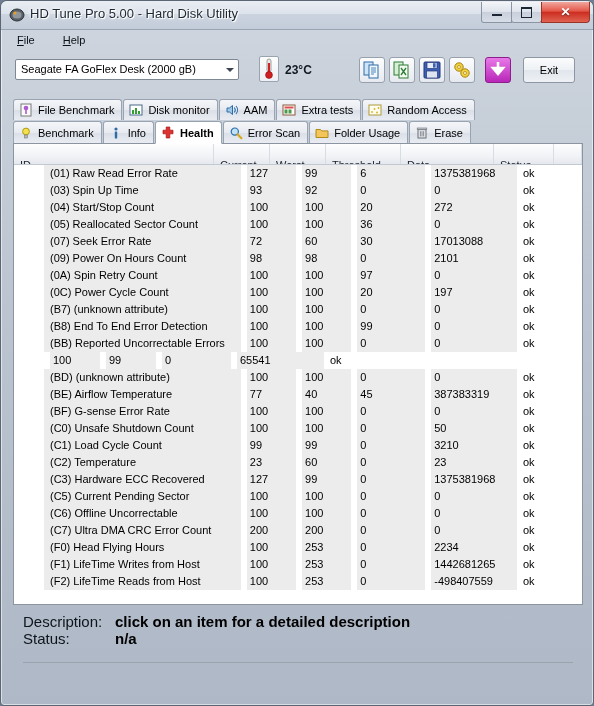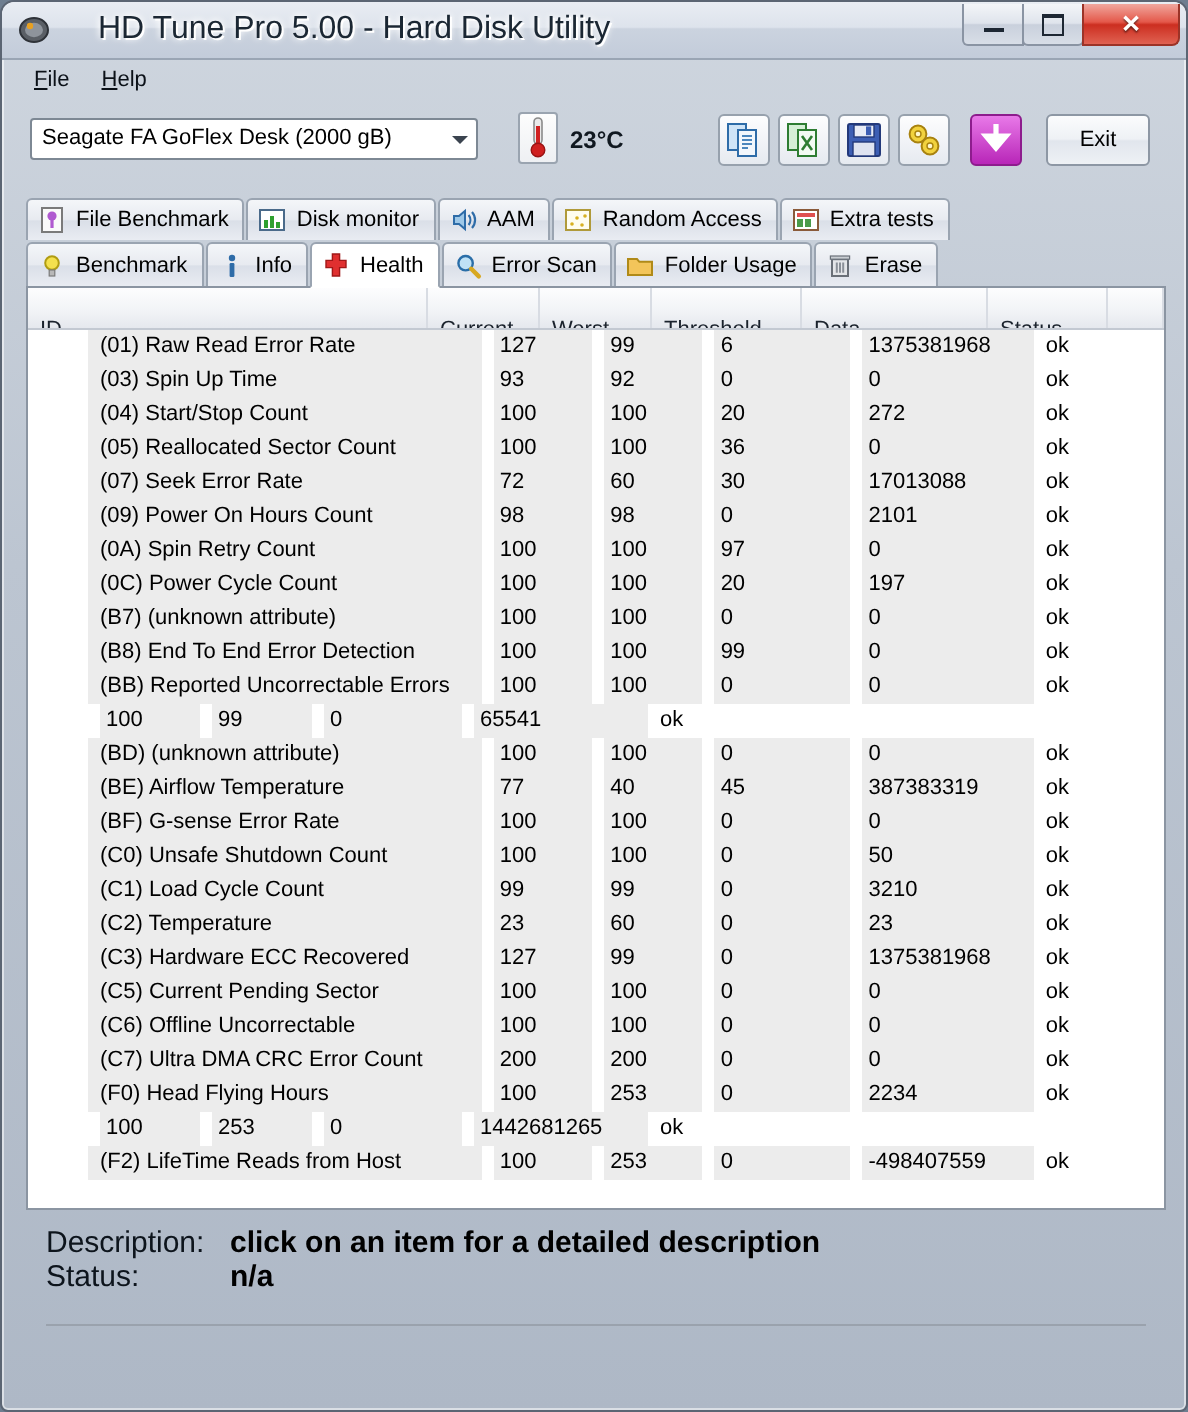--- a/index.html
+++ b/index.html
@@ -39,25 +39,24 @@
     border-bottom: 1px solid #9aa5b4;
   }
   .title-icon {
     position: absolute;
     left: 8px; top: 6px;
     width: 16px; height: 16px;
   }
   .title-text {
     position: absolute;
     left: 29px; top: 5px;
-    font-size: 16px;
+    font-size: 13px;
     color: #1b2733;
     text-shadow: 0 0 3px #fff, 0 0 5px #fff, 1px 1px 0 #fff;
     white-space: nowrap;
-    margin-left: 19px;
   }
   .wincontrols {
     position: absolute;
     right: 3px; top: 1px;
     display: flex;
     height: 20px;
   }
   .wbtn {
     width: 29px; height: 20px;
     border: 1px solid #8a94a3;
@@ -83,21 +82,21 @@
   }
   .wbtn.close .glyph { color: #fff; font-size: 12px; text-shadow: 0 1px 1px rgba(0,0,0,.5); }
   .min-bar { width: 10px; height: 2px; background: #1d2733; margin-top: 6px; }
   .max-sq  { width: 9px; height: 8px; border: 1px solid #1d2733; border-top-width: 2px; }
 
   
   .menubar {
     height: 20px;
     padding: 3px 0 0 10px;
     display: flex;
-    gap: 4px;
+    gap: 16px;
     background: transparent;
   }
   .menuitem {
     font-size: 11px;
     color: #0b1118;
     padding: 1px 6px;
     cursor: pointer;
   }
   .menuitem u { text-decoration: underline; }
 
@@ -197,20 +196,21 @@
     font-size: 11px;
     cursor: pointer;
     white-space: nowrap;
   }
   .tab.active {
     background: #ffffff;
     z-index: 3;
     border-bottom: 1px solid #fff;
     margin-bottom: -1px;
     height: 23px;
+    font-weight: bold;
   }
   .tabrow.top .tab { height: 21px; }
   .tab .ticon { width: 14px; height: 14px; flex: 0 0 14px; display: block; }
 
   
   .table-panel {
     position: absolute;
     left: 12px; top: 142px;
     width: 570px; height: 462px;
     box-sizing: border-box;
@@ -393,36 +393,36 @@
       </div>
       <div class="tab">
         <svg class="ticon" viewBox="0 0 14 14">
           <path d="M2 5h2.5L7.5 2.5v9L4.5 9H2z" fill="#9ec8e8" stroke="#2e6ca8"></path>
           <path d="M9.3 4.5a4 4 0 010 5M11 3a6 6 0 010 8" stroke="#2e6ca8" fill="none" stroke-width="1.1"></path>
         </svg>
         <span>AAM</span>
       </div>
       <div class="tab">
         <svg class="ticon" viewBox="0 0 14 14">
+          <rect x="1" y="2" width="12" height="10" fill="#fff" stroke="#8a5a3a"></rect>
+          <rect x="2.5" y="3.5" width="9" height="2" fill="#e05050"></rect>
+          <rect x="2.5" y="6.5" width="3" height="4" fill="#4a9a4a"></rect>
+            <rect x="6.5" y="6.5" width="3" height="4" fill="#4a9a4a"></rect>
+        </svg>
+        <span>Extra tests</span>
+      </div>
+      <div class="tab">
+        <svg class="ticon" viewBox="0 0 14 14">
           <rect x="1" y="2" width="12" height="10" fill="#fffdf0" stroke="#b09a3a"></rect>
           <circle cx="4" cy="9" r="0.9" fill="#d8b020"></circle>
             <circle cx="6.5" cy="6" r="0.9" fill="#d8b020"></circle>
           <circle cx="9" cy="9.5" r="0.9" fill="#d8b020"></circle>
             <circle cx="10.5" cy="5" r="0.9" fill="#d8b020"></circle>
         </svg>
         <span>Random Access</span>
-      </div>
-      <div class="tab">
-        <svg class="ticon" viewBox="0 0 14 14">
-          <rect x="1" y="2" width="12" height="10" fill="#fff" stroke="#8a5a3a"></rect>
-          <rect x="2.5" y="3.5" width="9" height="2" fill="#e05050"></rect>
-          <rect x="2.5" y="6.5" width="3" height="4" fill="#4a9a4a"></rect>
-            <rect x="6.5" y="6.5" width="3" height="4" fill="#4a9a4a"></rect>
-        </svg>
-        <span>Extra tests</span>
       </div>
     </div>
     <div class="tabrow">
       <div class="tab">
         <svg class="ticon" viewBox="0 0 14 14">
           <circle cx="7" cy="5.5" r="3.4" fill="#f4e04d" stroke="#b09c12"></circle>
           <rect x="5.6" y="9" width="2.8" height="3" fill="#b8b8b8" stroke="#7a7a7a" stroke-width="0.6"></rect>
         </svg>
         <span>Benchmark</span>
       </div>
@@ -674,20 +674,21 @@
         <div class="trow">
           <div class="c-id">(F0) Head Flying Hours</div>
           <div class="c-cur">100</div>
           <div class="c-wor">253</div>
           <div class="c-thr">0</div>
           <div class="c-dat">2234</div>
           <div class="c-sta">ok</div>
           <div class="c-end"></div>
         </div>
         <div class="trow">
+          <div class="c-id">(F1) LifeTime Writes from Host</div>
           <div class="c-cur">100</div>
           <div class="c-wor">253</div>
           <div class="c-thr">0</div>
           <div class="c-dat">1442681265</div>
           <div class="c-sta">ok</div>
           <div class="c-end"></div>
         </div>
         <div class="trow">
           <div class="c-id">(F2) LifeTime Reads from Host</div>
           <div class="c-cur">100</div>

